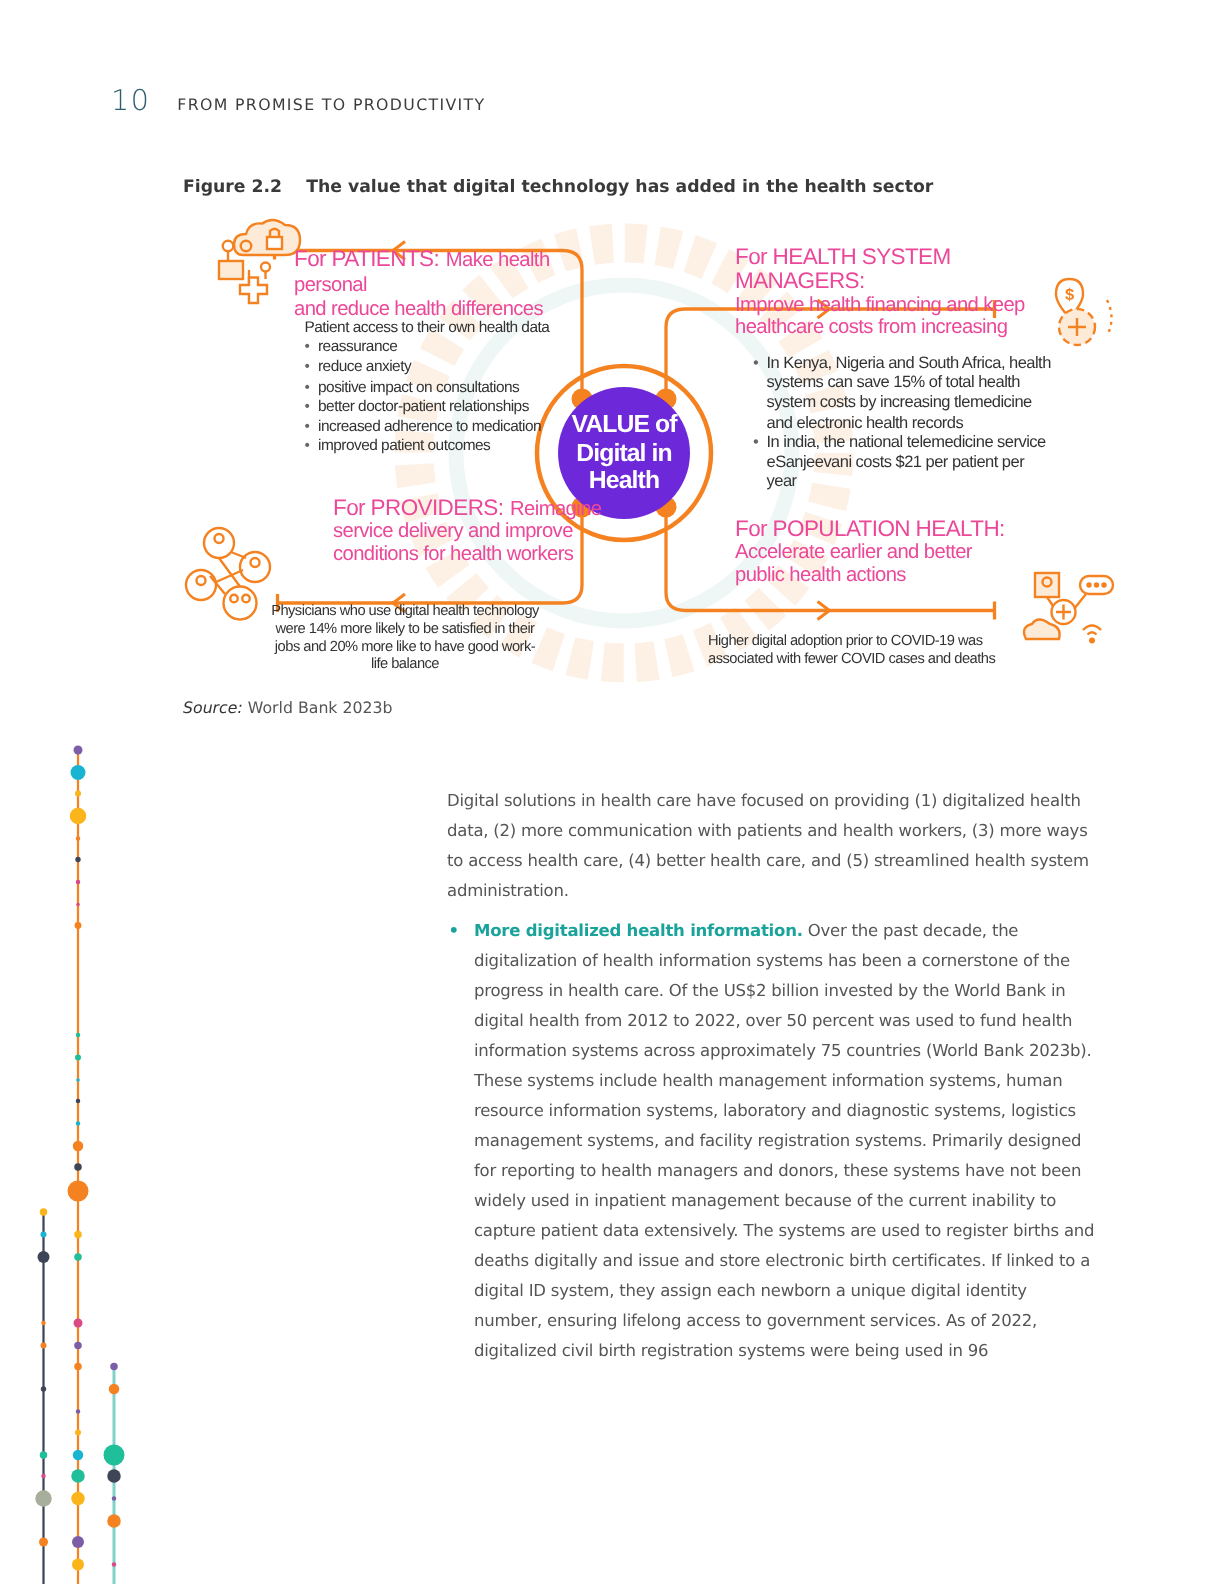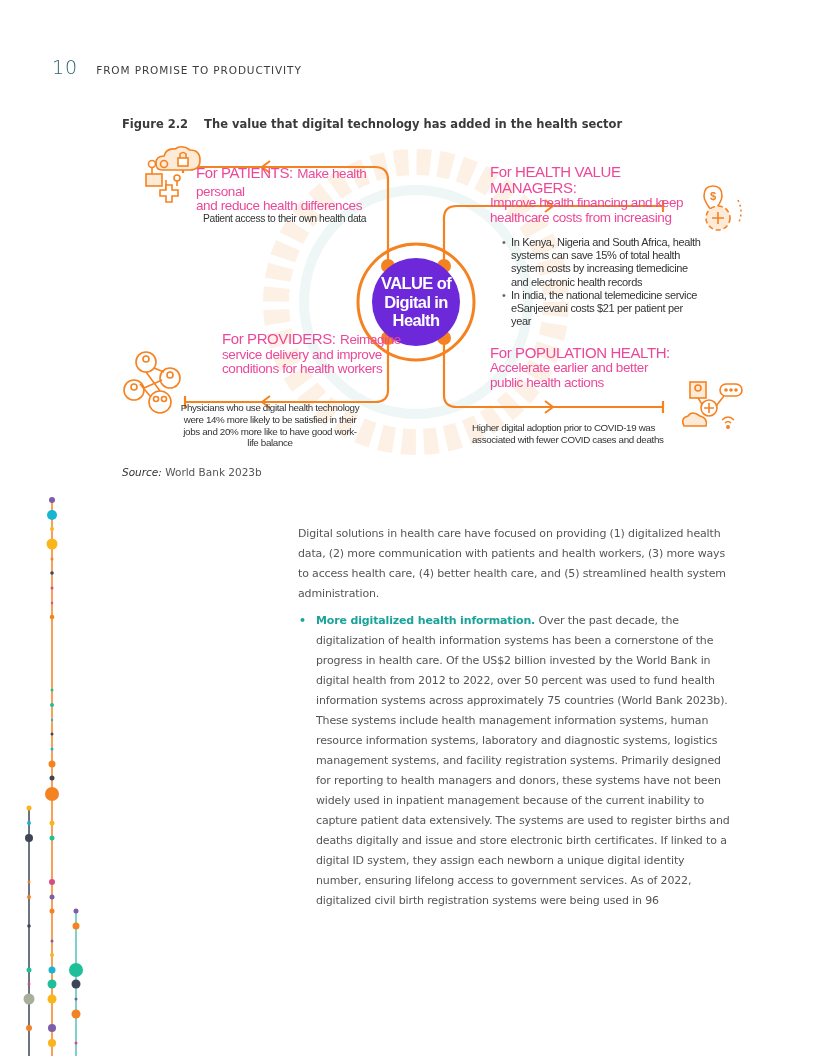--- a/index.html
+++ b/index.html
@@ -8,21 +8,21 @@
     background: #ffffff;
     font-family: "DejaVu Sans", sans-serif;
     color: #4a4a4a;
   }
   .running-head {
     position: absolute; left: 52px; top: 56px;
     display: flex; align-items: baseline; gap: 18px;
   }
   .page-num {
     font-family: "DejaVu Sans", sans-serif; font-weight: 300;
-    font-size: 19px; color: #2f5f6f; letter-spacing: 1px;
+    font-size: 19px; color: #2f5f6f; letter-spacing: 1px; margin-left: 22px;
   }
   .running-title {
     font-family: "DejaVu Sans", sans-serif; font-size: 10.5px;
     color: #3c3c3c; letter-spacing: 0.9px;
   }
   .fig-caption {
     position: absolute; left: 122px; top: 117px;
     font-family: "DejaVu Sans", sans-serif; font-weight: bold;
     font-size: 11.5px; color: #3a3a3a;
   }
@@ -173,24 +173,32 @@
       <div>Health</div>
     </div>
   </div>
 
   <div class="head" style="left:86px; top:24px; width:210px;">
     <div><span class="lead">For PATIENTS:</span> <span class="rest">Make health personal</span></div>
     <div class="rest">and reduce health differences</div>
   </div>
   <div class="body-small" style="left:93px; top:72px; width:170px;">
     <div>Patient access to their own health data</div>
+    <ul>
+      <li>reassurance</li>
+      <li>reduce anxiety</li>
+      <li>positive impact on consultations</li>
+      <li>better doctor-patient relationships</li>
+      <li>increased adherence to medication</li>
+      <li>improved patient outcomes</li>
+    </ul>
   </div>
 
   <div class="head" style="left:380px; top:24px; width:200px;">
-    <div class="lead">For HEALTH VALUE MANAGERS:</div>
+    <div class="lead">For HEALTH SYSTEM MANAGERS:</div>
     <div class="rest">Improve health financing and keep</div>
     <div class="rest">healthcare costs from increasing</div>
   </div>
   <div class="body-small" style="left:392px; top:96px; width:200px; font-size:11px; line-height:1.2;">
     <ul>
       <li>In Kenya, Nigeria and South Africa, health systems can save 15% of total health system costs by increasing tlemedicine and electronic health records</li>
       <li>In india, the national telemedicine service eSanjeevani costs $21 per patient per year</li>
     </ul>
   </div>
 

